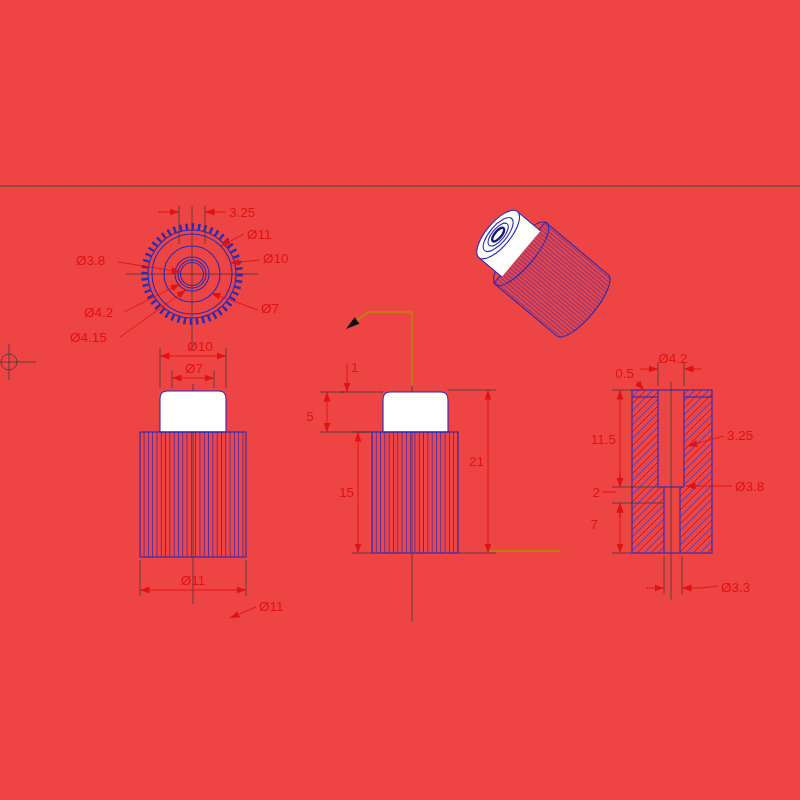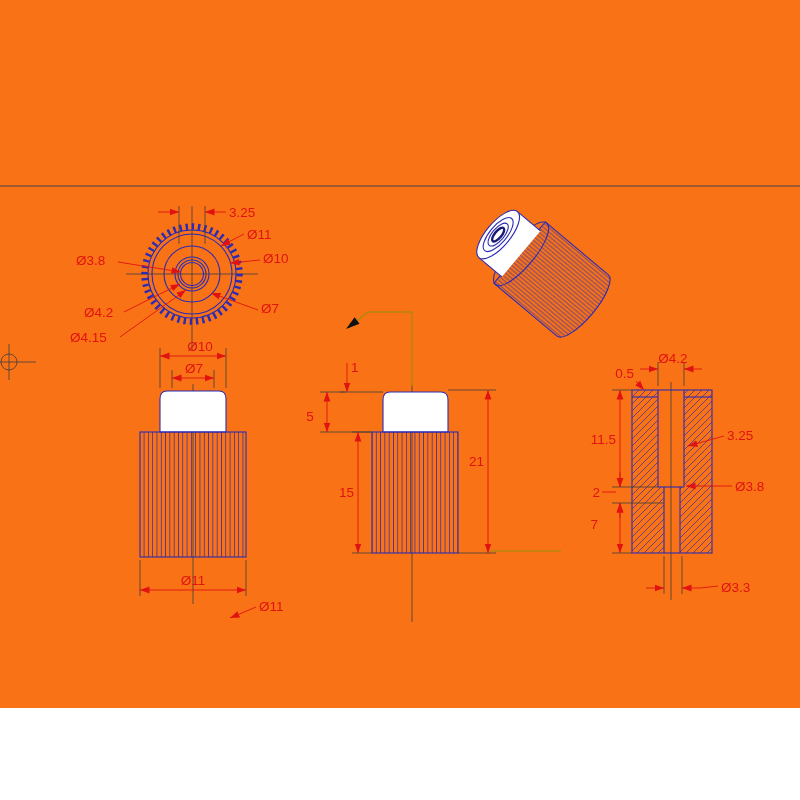--- a/index.html
+++ b/index.html
@@ -1,16 +1,16 @@
 <!DOCTYPE html>
 <html><head>
 <meta charset="utf-8">
 <style>
   html,body{margin:0;padding:0;background:#fff;}
-  .stage{position:relative;width:800px;height:708px;background:#f97316;overflow:hidden;}
+  .stage{position:relative;width:800px;height:800px;background:#ef4444;overflow:hidden;}
   svg{display:block;}
   .blue{stroke:#2b2bb4;fill:none;stroke-width:1.1;}
   .bluef{stroke:#2b2bb4;fill:#fff;stroke-width:1.1;}
   .thin{stroke:#3c3c3c;stroke-width:0.8;fill:none;}
   .red{stroke:#e01212;stroke-width:0.9;fill:none;}
   .orange{stroke:#b8860b;stroke-width:1.6;fill:none;}
   .dim{fill:#e01212;font:13.5px "Liberation Sans", sans-serif;stroke:none;}
 </style>
 </head>
 <body>

